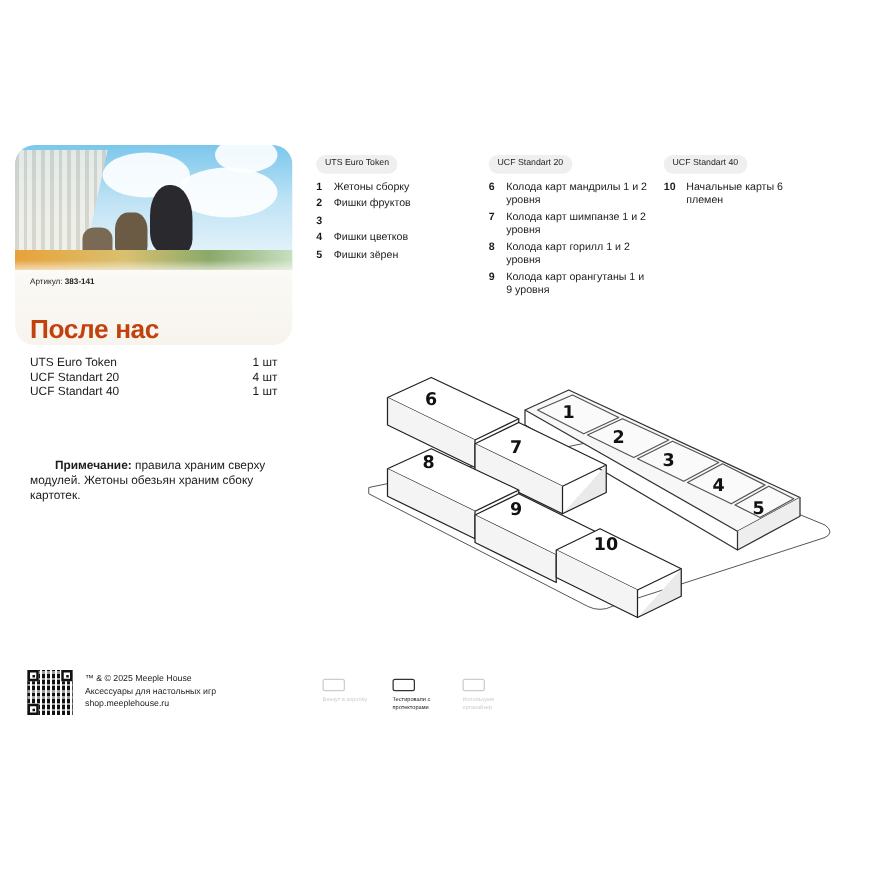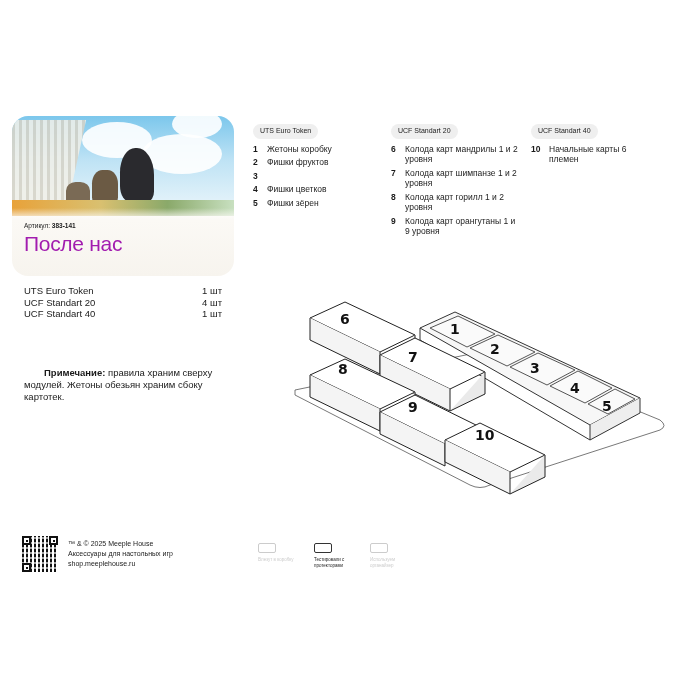--- a/index.html
+++ b/index.html
@@ -8,21 +8,21 @@
   .card-img{position:absolute;left:0;top:0;width:100%;height:100px;background:linear-gradient(180deg,#7cc7ec 0%,#bfe3f5 45%,#eef7fb 100%);}
   .cloud{position:absolute;background:#fff;border-radius:50%;opacity:.9;}
   .tower{position:absolute;left:0;top:4px;width:78px;height:90px;background:repeating-linear-gradient(90deg,#d8d3c6 0 3px,#f3f0e8 3px 7px),#eee;opacity:.85;clip-path:polygon(0 0,95% 0,70% 100%,0 100%);}
   .gorilla{position:absolute;left:108px;top:32px;width:34px;height:54px;background:#2a2a2e;border-radius:45% 50% 20% 30%;}
   .ape2{position:absolute;left:80px;top:54px;width:26px;height:34px;background:#6b5a44;border-radius:40% 40% 20% 20%;}
   .ape3{position:absolute;left:54px;top:66px;width:24px;height:22px;background:#7a6a55;border-radius:40% 40% 20% 20%;}
   .ground{position:absolute;left:0;top:84px;width:100%;height:16px;background:linear-gradient(90deg,#e8a23a,#d9c070 40%,#8aa96a 70%,#c8e0c0);}
   .card-fade{position:absolute;left:0;top:92px;width:100%;height:68px;background:linear-gradient(180deg,rgba(255,255,255,0) 0%,#fbf9f5 18%,#f7f4ee 100%);}
   .sku{position:absolute;left:12px;top:106px;font-size:6.5px;color:#222;}
   .sku b{font-weight:700;}
-  .title{position:absolute;left:12px;top:116px;font-size:21px;font-weight:400;letter-spacing:-.3px;color:#a21caf;}
+  .title{position:absolute;left:12px;top:136px;font-size:21px;font-weight:700;letter-spacing:-.3px;color:#c2410c;}
   .qty-list{position:absolute;left:24px;top:285px;width:198px;font-size:9.5px;line-height:11.5px;}
   .qty-row{display:flex;justify-content:space-between;}
   .note{position:absolute;left:24px;top:367px;width:215px;font-size:9.5px;line-height:12px;}
   .note p{margin:0 0 6px 0;}
   .note b{font-weight:700;margin-left:20px;}
   .col{position:absolute;top:124px;font-size:8.5px;line-height:10.5px;}
   .badge{display:inline-block;background:#efefef;border-radius:8px;padding:2px 7px;font-size:7px;color:#222;margin-bottom:5px;}
   .item{display:flex;margin-bottom:3px;}
   .item .num{width:14px;font-weight:700;flex:none;}
   .item .txt{color:#222;}
@@ -76,21 +76,21 @@
 </div>
 
 <div class="note">
   <p><b>Примечание:</b><span> правила храним сверху модулей. Жетоны обезьян храним сбоку картотек.</span></p>
 </div>
 
 <div class="col" style="left:253px;width:120px;">
   <div class="badge">UTS Euro Token</div>
   <div class="item">
       <span class="num">1</span>
-      <span class="txt">Жетоны коробку</span>
+      <span class="txt">Жетоны сборку</span>
     </div>
   <div class="item">
       <span class="num">2</span>
       <span class="txt">Фишки фруктов</span>
     </div>
   <div class="item">
       <span class="num">3</span>
     </div>
   <div class="item">
       <span class="num">4</span>

